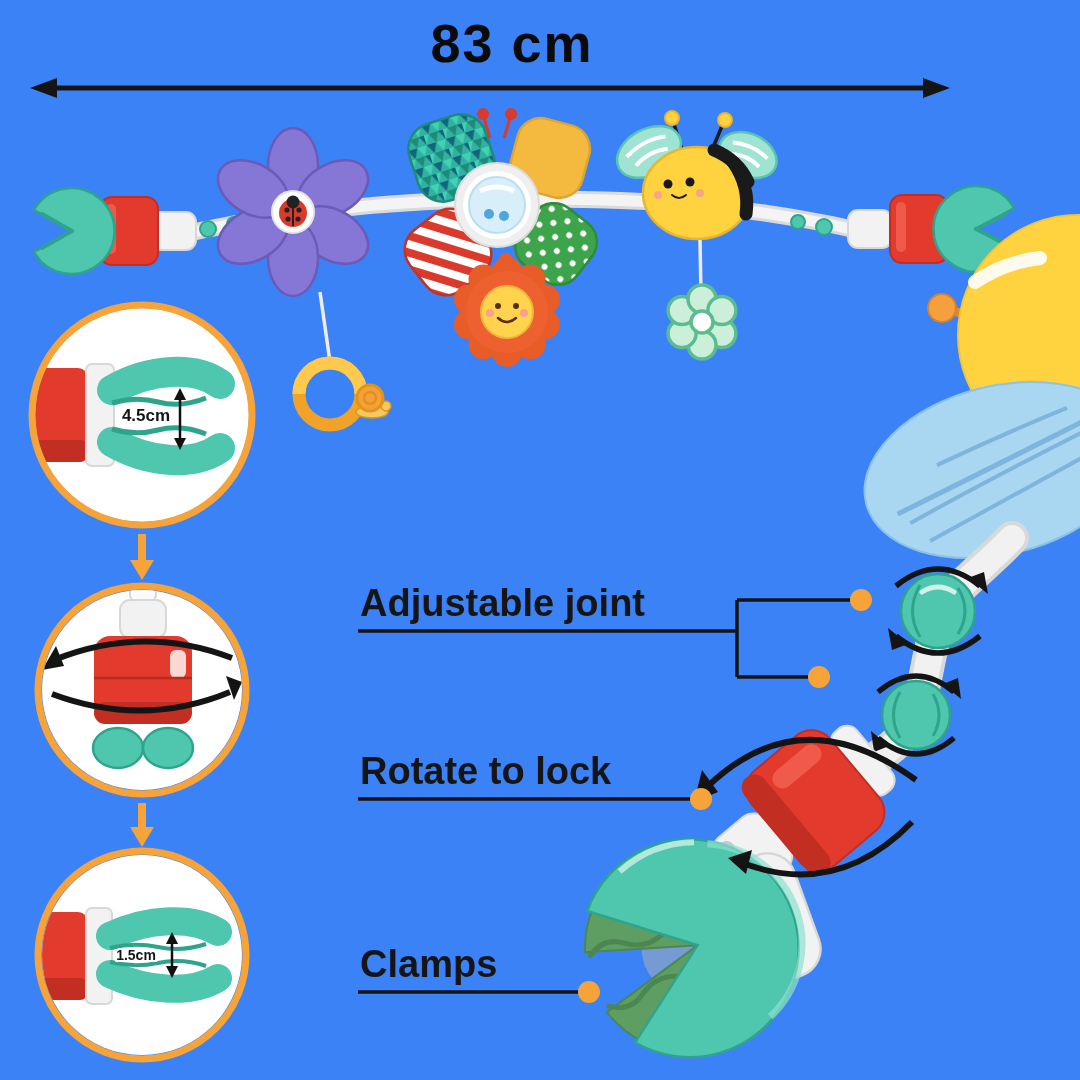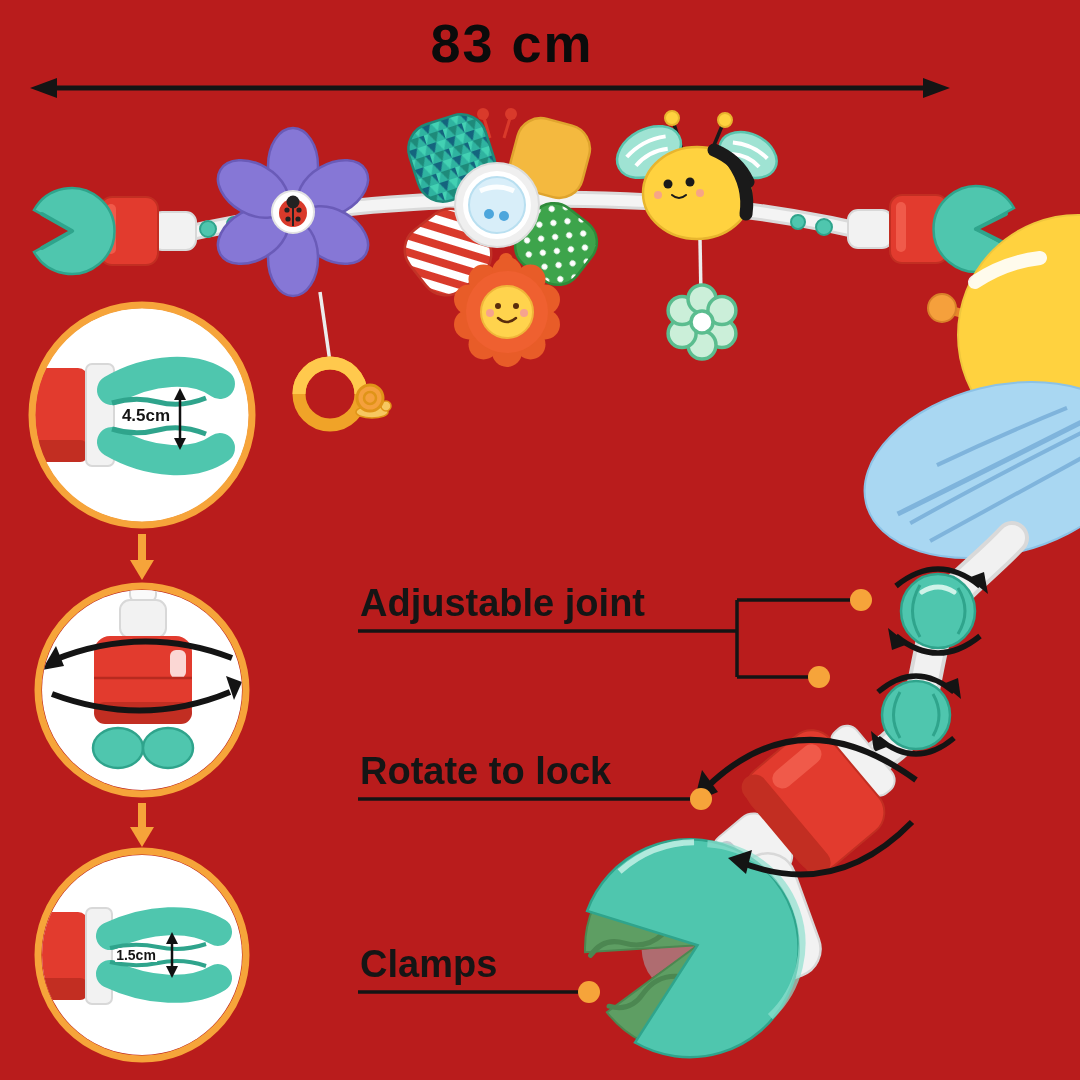--- a/index.html
+++ b/index.html
@@ -1,16 +1,16 @@
 <!DOCTYPE html>
 <html style="--accent-orange: #F6A43A; --lock-red: #E23B2E; --lock-red-dark: #C22E22; --clamp-teal: #4FC6AE; --clamp-teal-dark: #2FA48C; --bee-yellow: #FFD23F; --flower-purple: #8677D6; --wing-blue: #A9D7F2; --grip-green: #5E9E63; --ring-yellow: #F0A328; --sun-orange: #EF6030;"><head>
 <meta charset="utf-8">
 <style>
   html,body{margin:0;padding:0;background:#fff}
-  .stage{position:relative;width:1080px;height:1080px;background:#b91c1c;overflow:hidden;
+  .stage{position:relative;width:1080px;height:1080px;background:#3b82f6;overflow:hidden;
          font-family:"Liberation Sans",sans-serif}
   svg{display:block}
   svg text{font-family:"Liberation Sans",sans-serif}
   :root{
     --accent-orange:#F6A43A; --lock-red:#E23B2E; --lock-red-dark:#C22E22;
     --clamp-teal:#4FC6AE; --clamp-teal-dark:#2FA48C; --bee-yellow:#FFD23F;
     --flower-purple:#8677D6; --wing-blue:#A9D7F2; --grip-green:#5E9E63;
     --ring-yellow:#F0A328; --sun-orange:#EF6030;
   }
   .lbl{font-weight:700;font-size:38px;fill:#151515}

